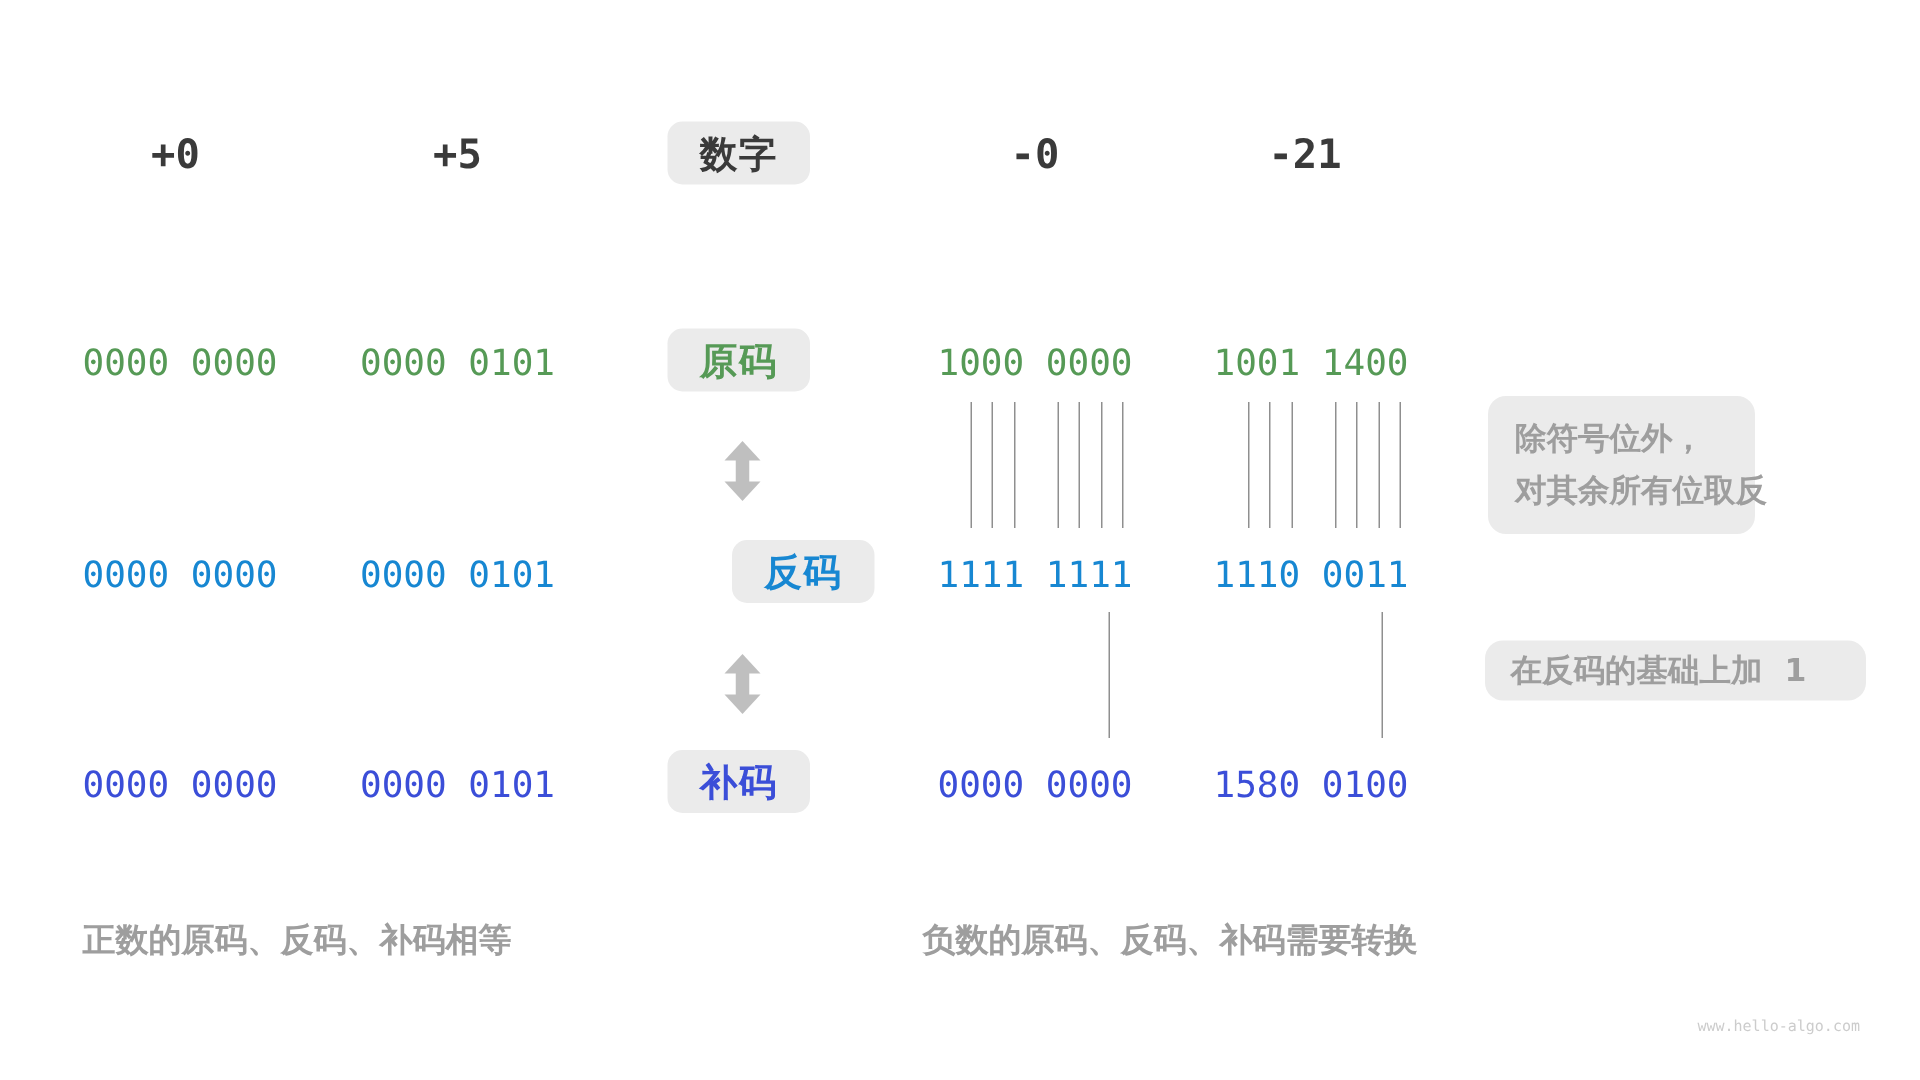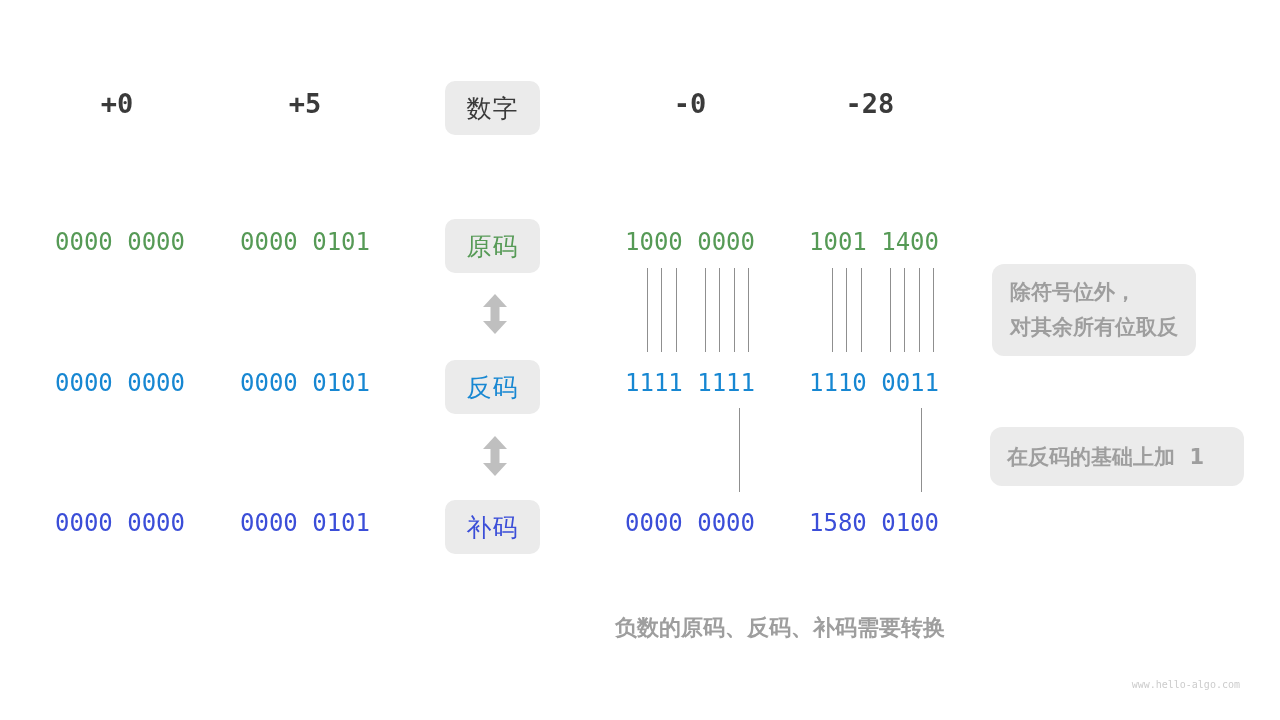--- a/index.html
+++ b/index.html
@@ -15,59 +15,59 @@
   }
   .bin{
     position:absolute;transform:translateX(-50%);
     font-family:"DejaVu Sans Mono","Liberation Mono",monospace;
     font-weight:normal;font-size:24px;line-height:30px;white-space:pre;
   }
   .bin.green{color:var(--green,#569a56);}
   .bin.blue{color:var(--blue,#1787d2);}
   .bin.indigo{color:var(--indigo,#3b4ed8);}
   .badge{
-    position:absolute;left:445px;width:95px;height:54px;
+    position:absolute;left:445px;width:95px;height:42px;
     background:var(--badge-bg,#ebebeb);border-radius:10px;
     display:flex;align-items:center;justify-content:center;
-    font-weight:normal;font-size:25px;letter-spacing:1px;white-space:nowrap;
+    font-weight:bold;font-size:25px;letter-spacing:1px;white-space:nowrap;
   }
   .badge.dark{color:var(--dark,#3a3a3a);}
   .badge.green{color:var(--green,#569a56);}
-  .badge.blue{color:var(--blue,#1787d2);}
+  .badge.blue{color:var(--blue,#1787d2);margin-left:43px;}
   .badge.indigo{color:var(--indigo,#3b4ed8);}
   .arrow{position:absolute;left:482px;width:26px;height:40px;}
   .vline{position:absolute;width:1px;background:var(--line-gray,#8f8f8f);}
   .note{
     position:absolute;background:var(--badge-bg,#ebebeb);border-radius:12px;
     color:var(--note-gray,#9e9e9e);font-weight:bold;font-size:21px;
     box-sizing:border-box;white-space:pre;
   }
-  .note1{left:992px;top:264px;width:204px;height:92px;padding:11px 0 0 18px;line-height:35px;}
-  .note2{left:990px;top:427px;width:254px;height:59px;display:flex;align-items:center;padding-left:17px;}
+  .note1{left:992px;top:264px;width:178px;height:92px;padding:11px 0 0 18px;line-height:35px;}
+  .note2{left:990px;top:427px;width:254px;height:40px;display:flex;align-items:center;padding-left:17px;}
   .caption{
     position:absolute;top:614px;color:var(--note-gray,#9e9e9e);
     font-weight:bold;font-size:22px;line-height:28px;white-space:nowrap;
   }
   .caption.pos{left:55px;}
   .caption.neg{left:615px;}
   .watermark{
     position:absolute;top:679px;right:40px;
     font-family:"DejaVu Sans Mono","Liberation Mono",monospace;
     font-size:10px;color:var(--watermark-gray,#cccccc);
   }
 </style>
 </head>
 <body>
 
 <div class="canvas">
 
   <span class="num" style="left:117px;top:90px">+0</span>
   <span class="num" style="left:305px;top:90px">+5</span>
   <span class="num" style="left:690px;top:90px">-0</span>
-  <span class="num" style="left:870px;top:90px">-28</span>
+  <span class="num" style="left:870px;top:90px">-21</span>
   <div class="badge dark" style="top:81px">数字</div>
 
   <span class="bin green" style="left:120px;top:227px">0000 0000</span>
   <span class="bin green" style="left:305px;top:227px">0000 0101</span>
   <span class="bin green" style="left:690px;top:227px">1000 0000</span>
   <span class="bin green" style="left:874px;top:227px">1001 1400</span>
   <div class="badge green" style="top:219px">原码</div>
 
   <svg class="arrow" style="top:294px" viewBox="0 0 26 40">
     <g fill="#bfbfbf">
@@ -114,16 +114,17 @@
       <div class="vline" style="left: 933px; top: 268px; height: 84px;"></div>
     </div>
   <div id="add-one-lines">
       <div class="vline" style="left: 739px; top: 408px; height: 84px;"></div>
       <div class="vline" style="left: 921px; top: 408px; height: 84px;"></div>
     </div>
 
   <div class="note note1"><span>除符号位外，</span><br><span>对其余所有位取反</span></div>
   <div class="note note2"><span>在反码的基础上加  1</span></div>
 
+  <div class="caption pos">正数的原码、反码、补码相等</div>
   <div class="caption neg">负数的原码、反码、补码需要转换</div>
 
   <div class="watermark">www.hello-algo.com</div>
 </div>
 
 </body></html>

